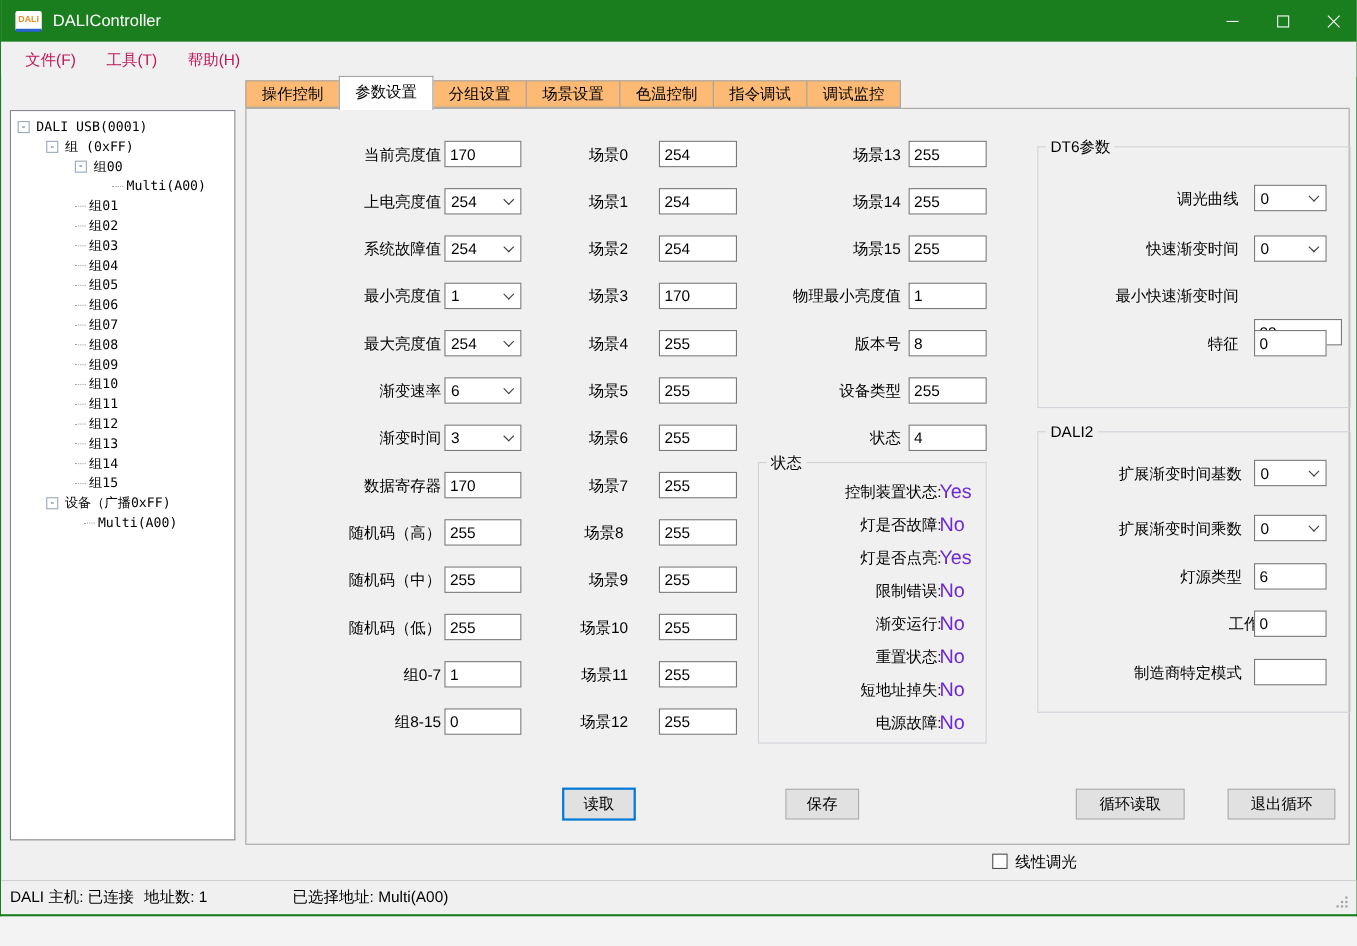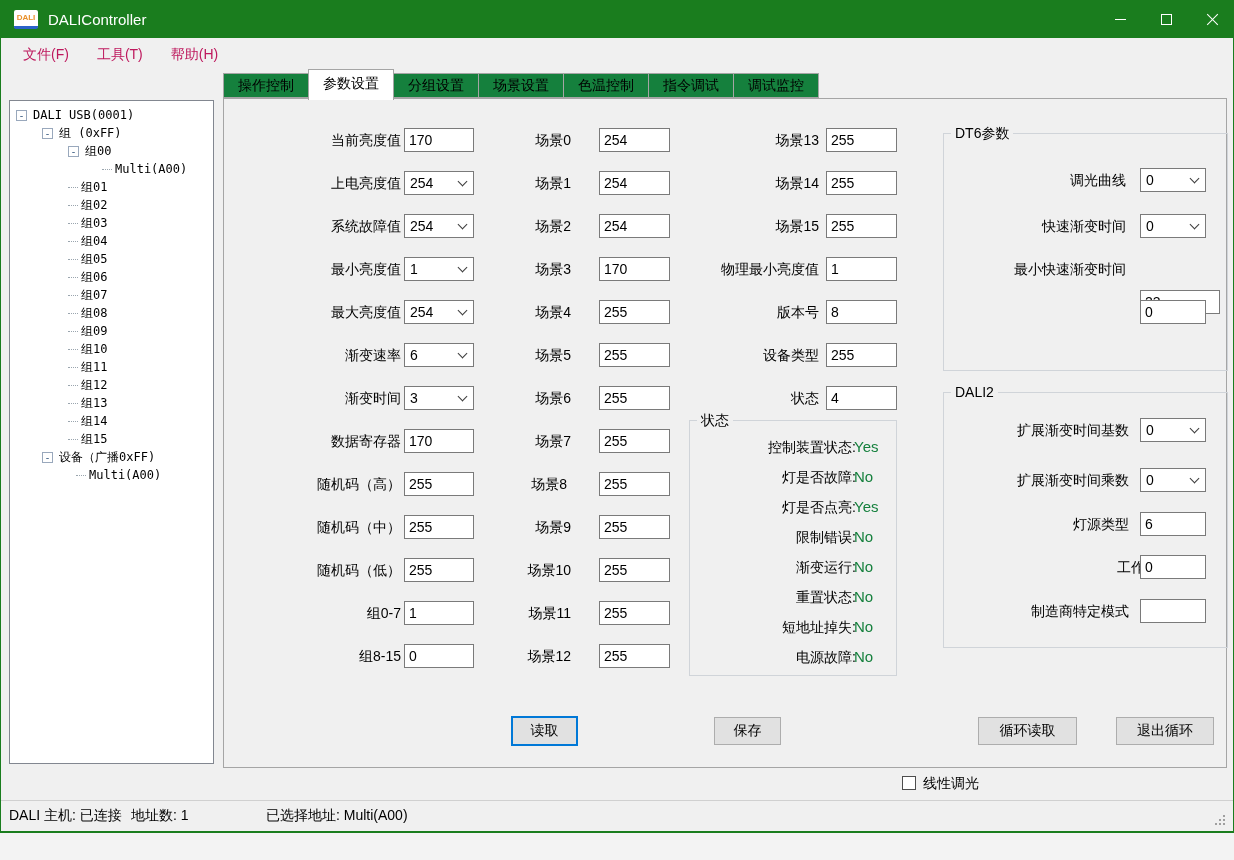--- a/index.html
+++ b/index.html
@@ -17,31 +17,31 @@
   .close-glyph::before{transform:rotate(45deg);}
   .close-glyph::after{transform:rotate(-45deg);}
   .menubar{position:absolute;left:0;top:38px;width:1232px;height:32px;background:#f0f0f0;display:flex;align-items:center;padding-left:8px;}
   .menu-item{padding:0 14px;font-size:14px;height:32px;line-height:32px;color:#be185d;}
   .tree{position:absolute;left:8px;top:100px;width:205px;height:664px;background:#fff;border:1px solid #828790;padding-top:5px;overflow:hidden;font-family:"DejaVu Sans Mono",monospace;font-size:12px;}
   .trow{height:18px;display:flex;align-items:center;white-space:nowrap;}
   .texp{display:inline-flex;width:11px;height:11px;border:1px solid #99a8bc;background:#fff;color:#3e5f84;font-size:10px;line-height:9px;justify-content:center;align-items:center;margin-right:6px;flex:none;}
   .stub{width:10px;height:1px;border-top:1px dotted #9aa5ae;margin-right:3px;flex:none;}
   .tlabel{color:#000;}
   .tabs{position:absolute;left:222px;top:69px;height:31px;display:flex;z-index:5;}
-  .tab{margin-top:4px;height:25px;line-height:23px;padding:0 14px;font-size:14px;background:#15803d;border:1px solid #a5a5a5;margin-left:-1px;color:#000;}
+  .tab{margin-top:4px;height:25px;line-height:23px;padding:0 14px;font-size:14px;background:#fdba74;border:1px solid #a5a5a5;margin-left:-1px;color:#000;}
   .tab.active{margin-top:0;height:31px;line-height:27px;background:#fff;border-bottom:none;position:relative;z-index:6;}
   .panel{position:absolute;left:222px;top:98px;width:1004px;height:670px;background:#f0f0f0;border:1px solid #a5a5a5;}
   .lab{position:absolute;font-size:14px;color:#000;height:24px;line-height:24px;text-align:right;white-space:nowrap;}
   .tinput{position:absolute;height:24px;border:1px solid #7a7a7a;background:#fff;font-size:14px;padding:0 4px;font-family:inherit;color:#000;}
   .combo{position:absolute;height:24px;border:1px solid #7a7a7a;background:#fff;}
   .cval{position:absolute;left:5px;top:0;height:22px;line-height:22px;font-size:14px;color:#000;}
   .chev{position:absolute;right:7px;top:6px;width:7px;height:7px;border-right:1.5px solid #3c3c3c;border-bottom:1.5px solid #3c3c3c;transform:rotate(45deg);}
   .group{position:absolute;border:1px solid #d0d4d9;}
   .gtitle{position:absolute;font-size:14px;color:#000;background:#f0f0f0;padding:0 4px;height:18px;line-height:18px;white-space:nowrap;}
-  .sval{position:absolute;font-size:15px;height:22px;line-height:22px;color:#15803d;}
+  .sval{position:absolute;font-size:18px;height:22px;line-height:22px;color:#6d28d9;}
   .slab{position:absolute;font-size:14px;height:22px;line-height:22px;color:#000;text-align:right;white-space:nowrap;margin-left:10px;}
   .btn{position:absolute;background:#e1e1e1;border:1px solid #adadad;font-size:14px;color:#000;display:flex;align-items:center;justify-content:center;font-family:inherit;}
   .btn.focus{border:2px solid #0078d7;font-family:Liberation Serif, serif;}
   .checkbox{position:absolute;width:14px;height:14px;border:1px solid #4d4d4d;background:#fff;}
   .cblabel{position:absolute;font-size:14px;height:20px;line-height:20px;color:#000;}
   .statusbar{position:absolute;left:0;top:800px;width:1232px;height:31px;background:#f0f0f0;border-top:1px solid #d0d0d0;}
   .sbitem{position:absolute;top:6px;font-size:14px;color:#000;white-space:nowrap;}
   .grip{position:absolute;left:1214px;top:815px;width:2px;height:2px;background:transparent;box-shadow:8px 0 0 #9f9f9f,8px 4px 0 #9f9f9f,4px 4px 0 #9f9f9f,8px 8px 0 #9f9f9f,4px 8px 0 #9f9f9f,0 8px 0 #9f9f9f;}
 </style>
 </head>
@@ -281,20 +281,21 @@
       <span class="cval">0</span>
       <span class="chev"></span>
     </div>
   <div class="lab" style="left:945px;top:214px;width:180px">快速渐变时间</div>
   <div class="combo" style="left:1139px;top:214px;width:66px">
       <span class="cval">0</span>
       <span class="chev"></span>
     </div>
   <div class="lab" style="left:945px;top:257px;width:180px">最小快速渐变时间</div>
   <input class="tinput" style="left: 1139px; top: 257px; width: 80px; margin-top: 33px;" value="23">
+  <div class="lab" style="left:945px;top:300px;width:180px">特征</div>
   <input class="tinput" style="left: 1139px; top: 300px; width: 66px;" value="0">
 
   <div class="group" style="left:942px;top:392px;width:285px;height:256px"></div>
   <div class="gtitle" style="left:950px;top:383px">DALI2</div>
   <div class="lab" style="left:940px;top:418px;width:188px">扩展渐变时间基数</div>
   <div class="combo" style="left:1139px;top:418px;width:66px">
       <span class="cval">0</span>
       <span class="chev"></span>
     </div>
   <div class="lab" style="left:940px;top:468px;width:188px">扩展渐变时间乘数</div>

